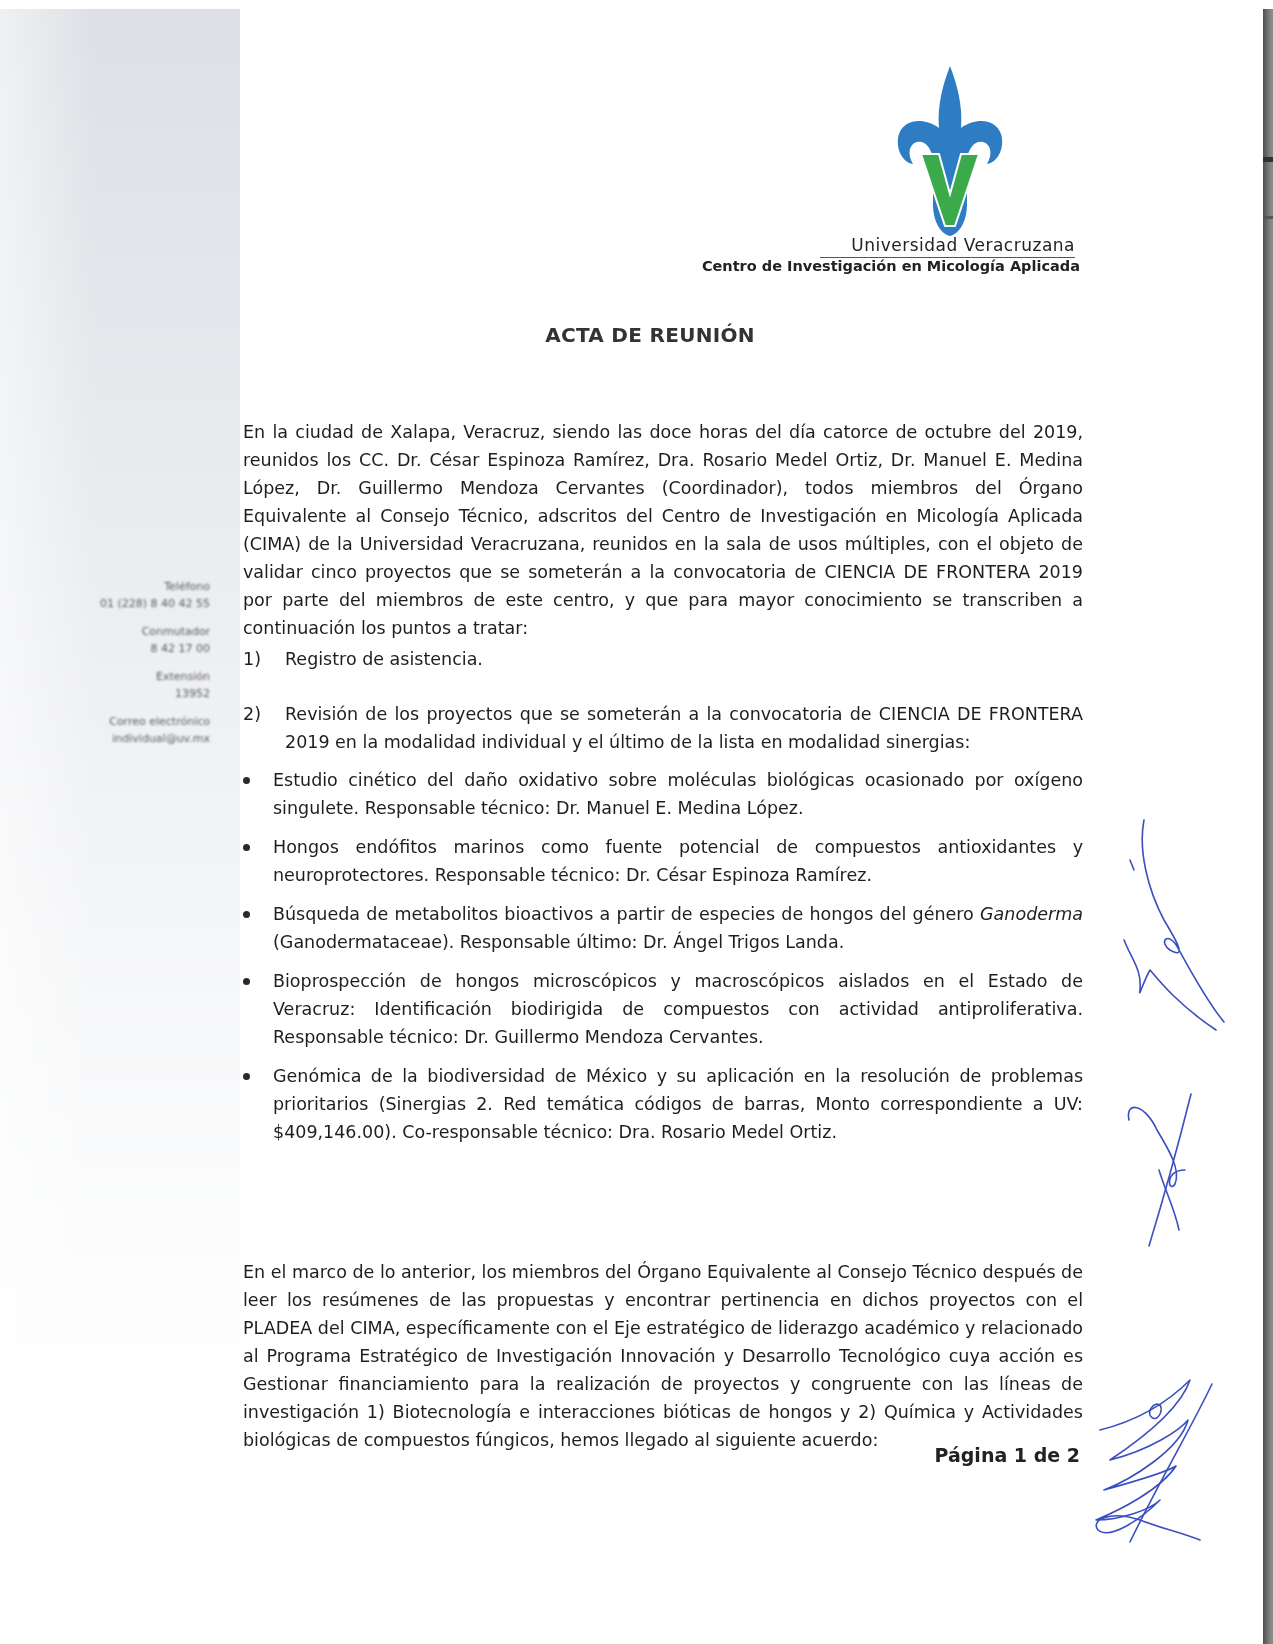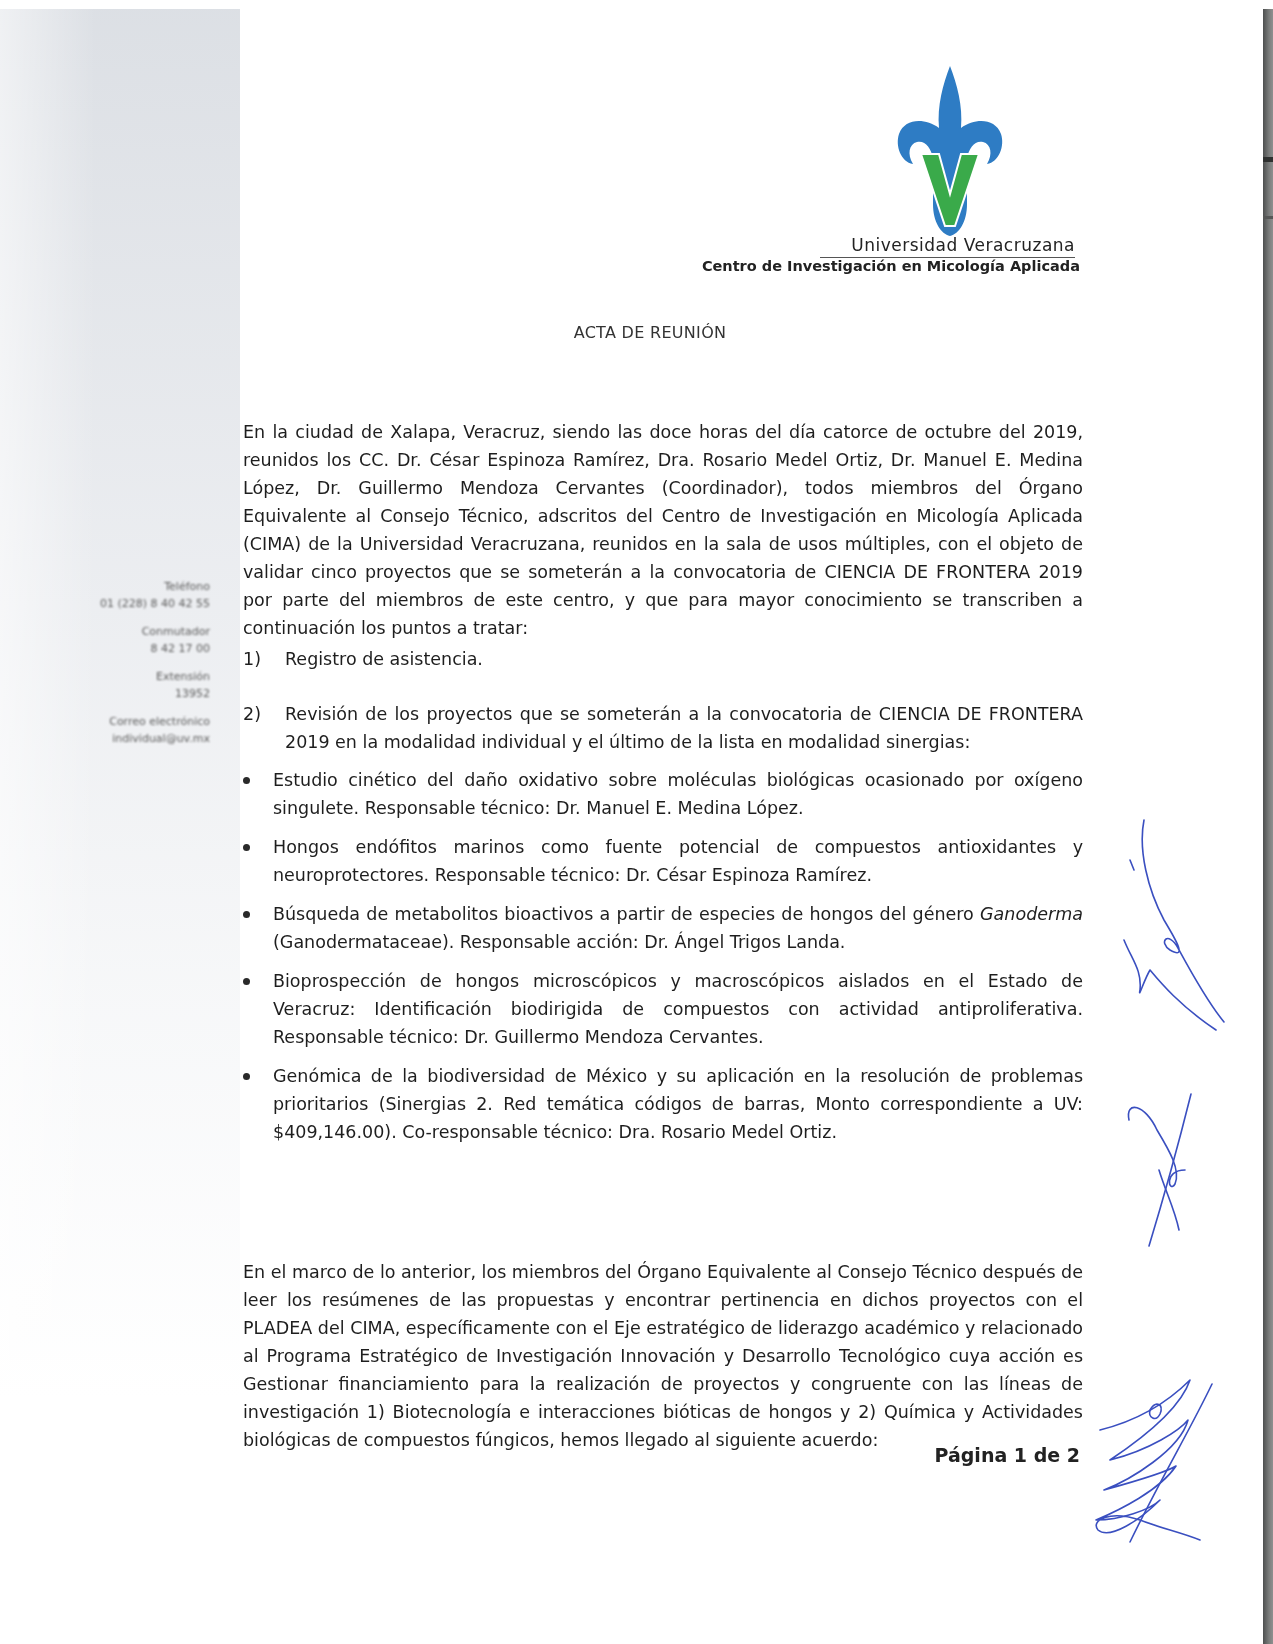--- a/index.html
+++ b/index.html
@@ -33,21 +33,21 @@
     text-align: right; font-size: 17px; letter-spacing: 0.5px; color: #222;
     padding-bottom: 2px; border-bottom: 1.5px solid #555;
   }
   .center-name {
     position: absolute; left: 640px; top: 258px; width: 440px;
     text-align: right; font-size: 14.5px; font-weight: bold; color: #222;
   }
 
   .title {
     position: absolute; left: 520px; top: 323px; width: 260px; text-align: center;
-    font-size: 16px; font-weight: normal; color: #333; letter-spacing: 0.3px;
+    font-size: 20px; font-weight: bold; color: #333; letter-spacing: 0.3px;
   }
 
   
   .contact { position: absolute; left: 40px; top: 572px; width: 170px; text-align: right;
     font-size: 11px; line-height: 16.5px; color: #5b5b5b; filter: blur(0.9px); }
   .contact .blk { margin-bottom: 25px; }
   .contact .blk.small { margin-bottom: 12px; }
 
   
   .body-text { position: absolute; left: 243px; width: 840px; font-size: 17.5px; line-height: 28px; color: #1e1e1e; text-align: justify; }
@@ -120,21 +120,21 @@
     <div class="bullet-item" style="top:766px;">
       <span class="bullet-dot"></span>
       <div class="bullet-text">Estudio cinético del daño oxidativo sobre moléculas biológicas ocasionado por oxígeno singulete. Responsable técnico: Dr. Manuel E. Medina López.</div>
     </div>
     <div class="bullet-item" style="top:833px;">
       <span class="bullet-dot"></span>
       <div class="bullet-text">Hongos endófitos marinos como fuente potencial de compuestos antioxidantes y neuroprotectores. Responsable técnico: Dr. César Espinoza Ramírez.</div>
     </div>
     <div class="bullet-item" style="top:900px;">
       <span class="bullet-dot"></span>
-      <div class="bullet-text"><span>Búsqueda de metabolitos bioactivos a partir de especies de hongos del género </span><span class="italic">Ganoderma</span><span> (Ganodermataceae). Responsable acción: Dr. Ángel Trigos Landa.</span></div>
+      <div class="bullet-text"><span>Búsqueda de metabolitos bioactivos a partir de especies de hongos del género </span><span class="italic">Ganoderma</span><span> (Ganodermataceae). Responsable último: Dr. Ángel Trigos Landa.</span></div>
     </div>
     <div class="bullet-item" style="top:967px;">
       <span class="bullet-dot"></span>
       <div class="bullet-text">Bioprospección de hongos microscópicos y macroscópicos aislados en el Estado de Veracruz: Identificación biodirigida de compuestos con actividad antiproliferativa. Responsable técnico: Dr. Guillermo Mendoza Cervantes.</div>
     </div>
     <div class="bullet-item" style="top:1062px;">
       <span class="bullet-dot"></span>
       <div class="bullet-text">Genómica de la biodiversidad de México y su aplicación en la resolución de problemas prioritarios (Sinergias 2. Red temática códigos de barras, Monto correspondiente a UV: $409,146.00). Co-responsable técnico: Dra. Rosario Medel Ortiz.</div>
     </div>
   </div>

